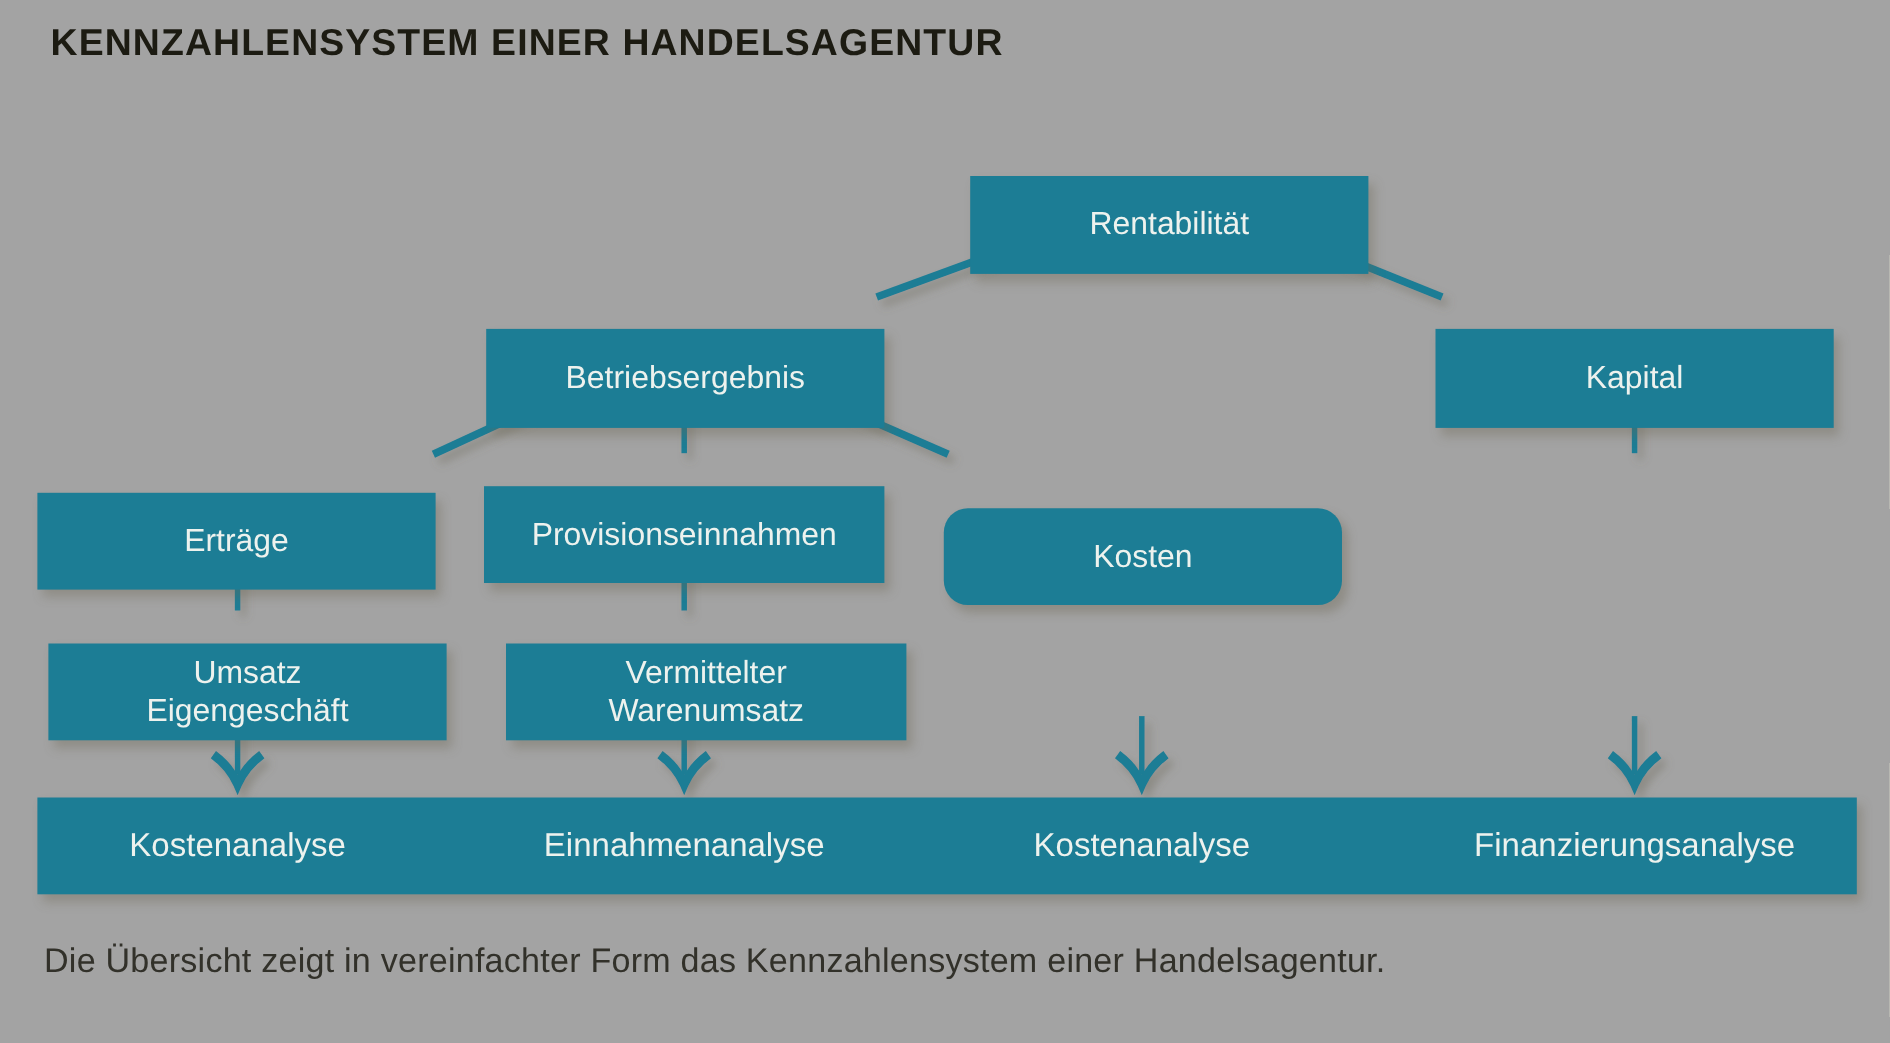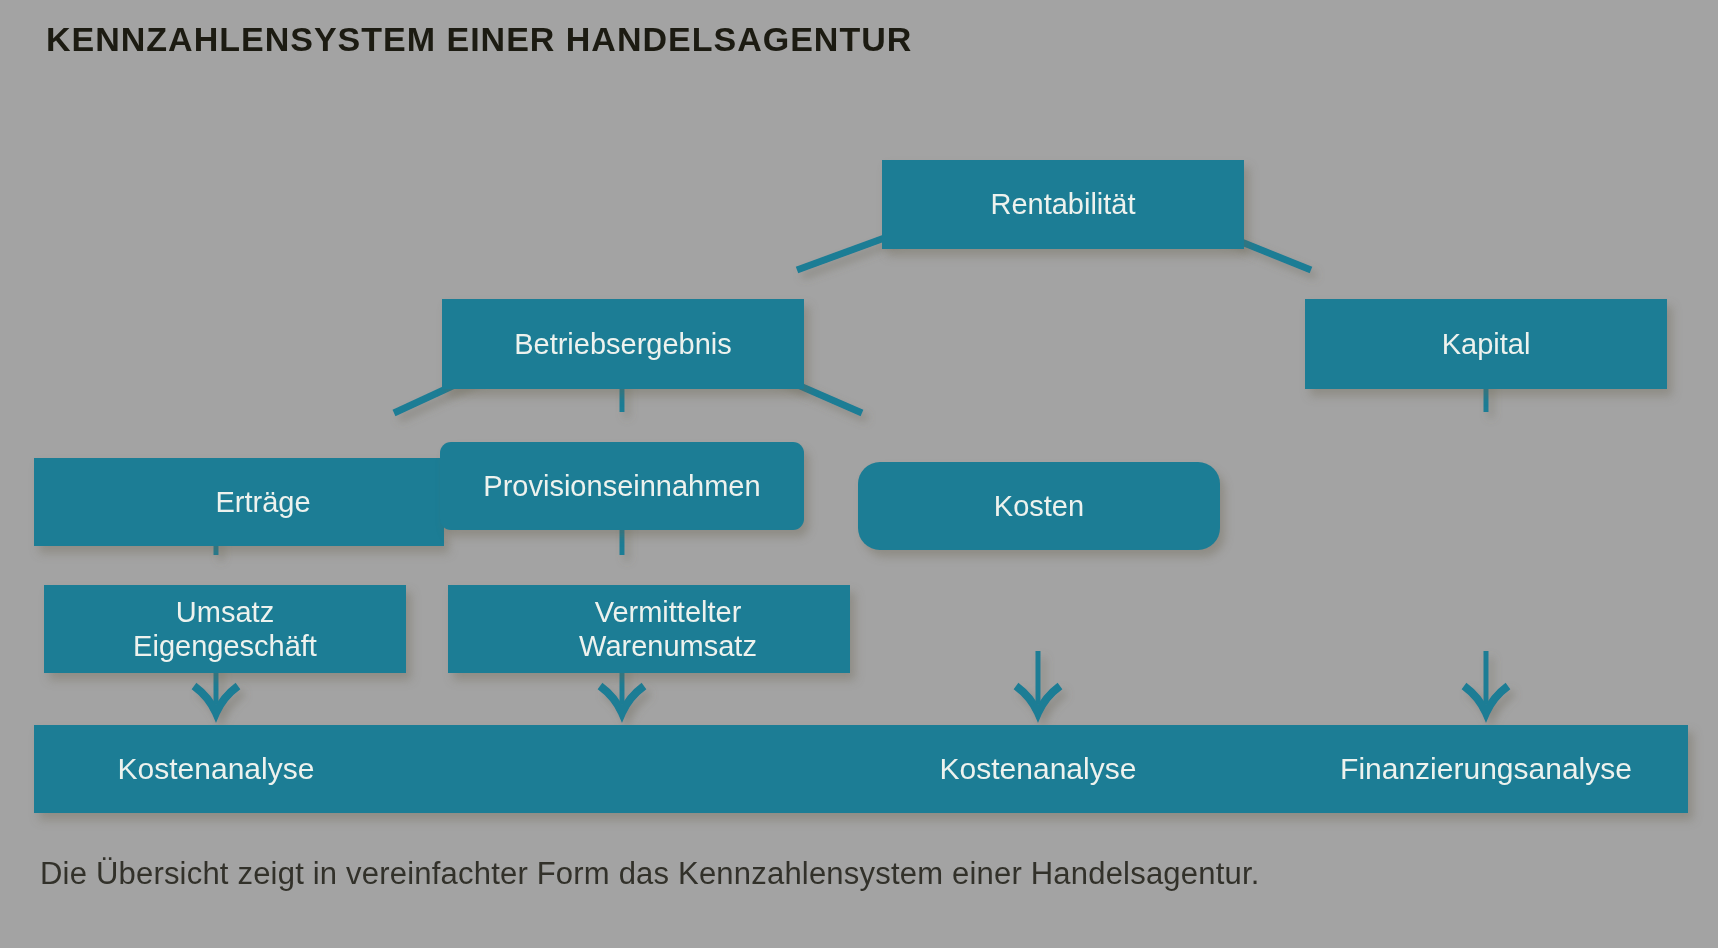--- a/index.html
+++ b/index.html
@@ -97,40 +97,41 @@
     <span>Rentabilität</span>
   </div>
 
   <div class="node" style="left:442px;top:267px;width:362px;height:90px;">
     <span>Betriebsergebnis</span>
   </div>
   <div class="node" style="left:1305px;top:267px;width:362px;height:90px;">
     <span>Kapital</span>
   </div>
 
-  <div class="node" style="left:34px;top:426px;width:362px;height:88px;padding-left:48px;">
+  <div class="node" style="left:34px;top:416px;width:362px;height:88px;">
     <span>Erträge</span>
   </div>
-  <div class="node" style="left:440px;top:410px;width:364px;height:88px;border-radius:11px;">
+  <div class="node" style="left:440px;top:410px;width:364px;height:88px;">
     <span>Provisionseinnahmen</span>
   </div>
   <div class="node" style="left:858px;top:430px;width:362px;height:88px;border-radius:22px;">
     <span>Kosten</span>
   </div>
 
   <div class="node" style="left:44px;top:553px;width:362px;height:88px;">
     <span>Umsatz
 Eigengeschäft</span>
   </div>
-  <div class="node" style="left:448px;top:553px;width:364px;height:88px;padding-left:38px;">
+  <div class="node" style="left:460px;top:553px;width:364px;height:88px;">
     <span>Vermittelter
 Warenumsatz</span>
   </div>
 
   <div class="analysis-bar">
     <span class="analysis-label" style="left:182px;">Kostenanalyse</span>
+    <span class="analysis-label" style="left:588px;">Einnahmenanalyse</span>
     <span class="analysis-label" style="left:1004px;">Kostenanalyse</span>
     <span class="analysis-label" style="left:1452px;">Finanzierungsanalyse</span>
   </div>
 
   <div class="caption">Die Übersicht zeigt in vereinfachter Form das Kennzahlensystem einer Handelsagentur.</div>
 
 </div>
 
 </body></html>

